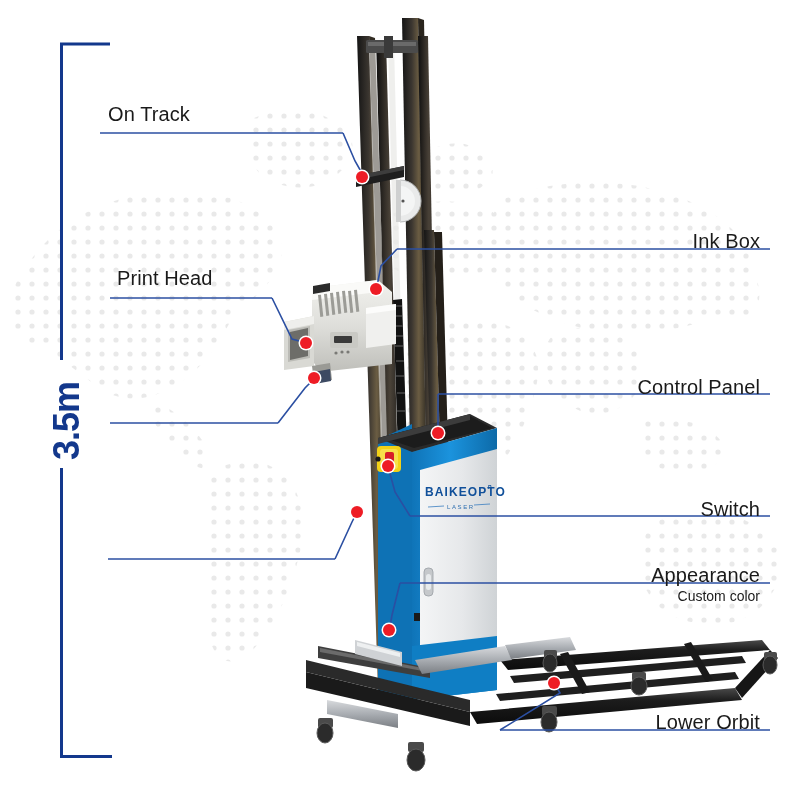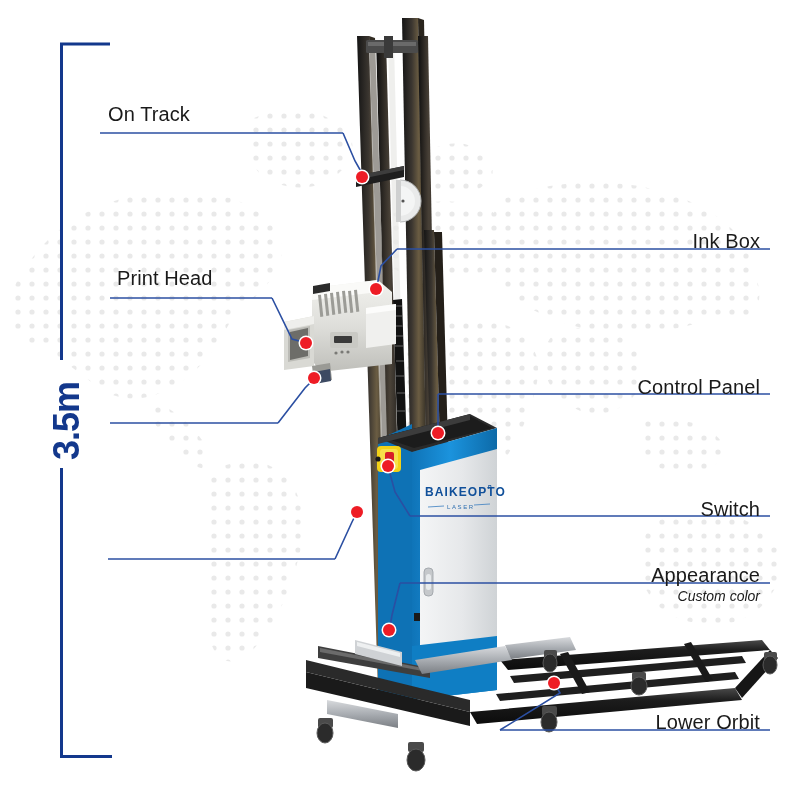--- a/index.html
+++ b/index.html
@@ -25,21 +25,21 @@
     position:absolute;z-index:4;
     color:#1a1a1a;
     font-size:20px;
     line-height:28px;
     white-space:nowrap;
     letter-spacing:.1px;
   }
   .lbl.right{text-align:right;margin-top:12px;}
   .sub{
     position:absolute;z-index:4;
-    font-size:14px;font-style:italic;color:#1a1a1a;
+    font-size:14px;color:#1a1a1a;
     white-space:nowrap;text-align:right;
   }
 
   
   #dimtext{
     position:absolute;z-index:4;
     color:#13388c;
     font-weight:bold;
     font-size:36px;
     letter-spacing:-1px;

